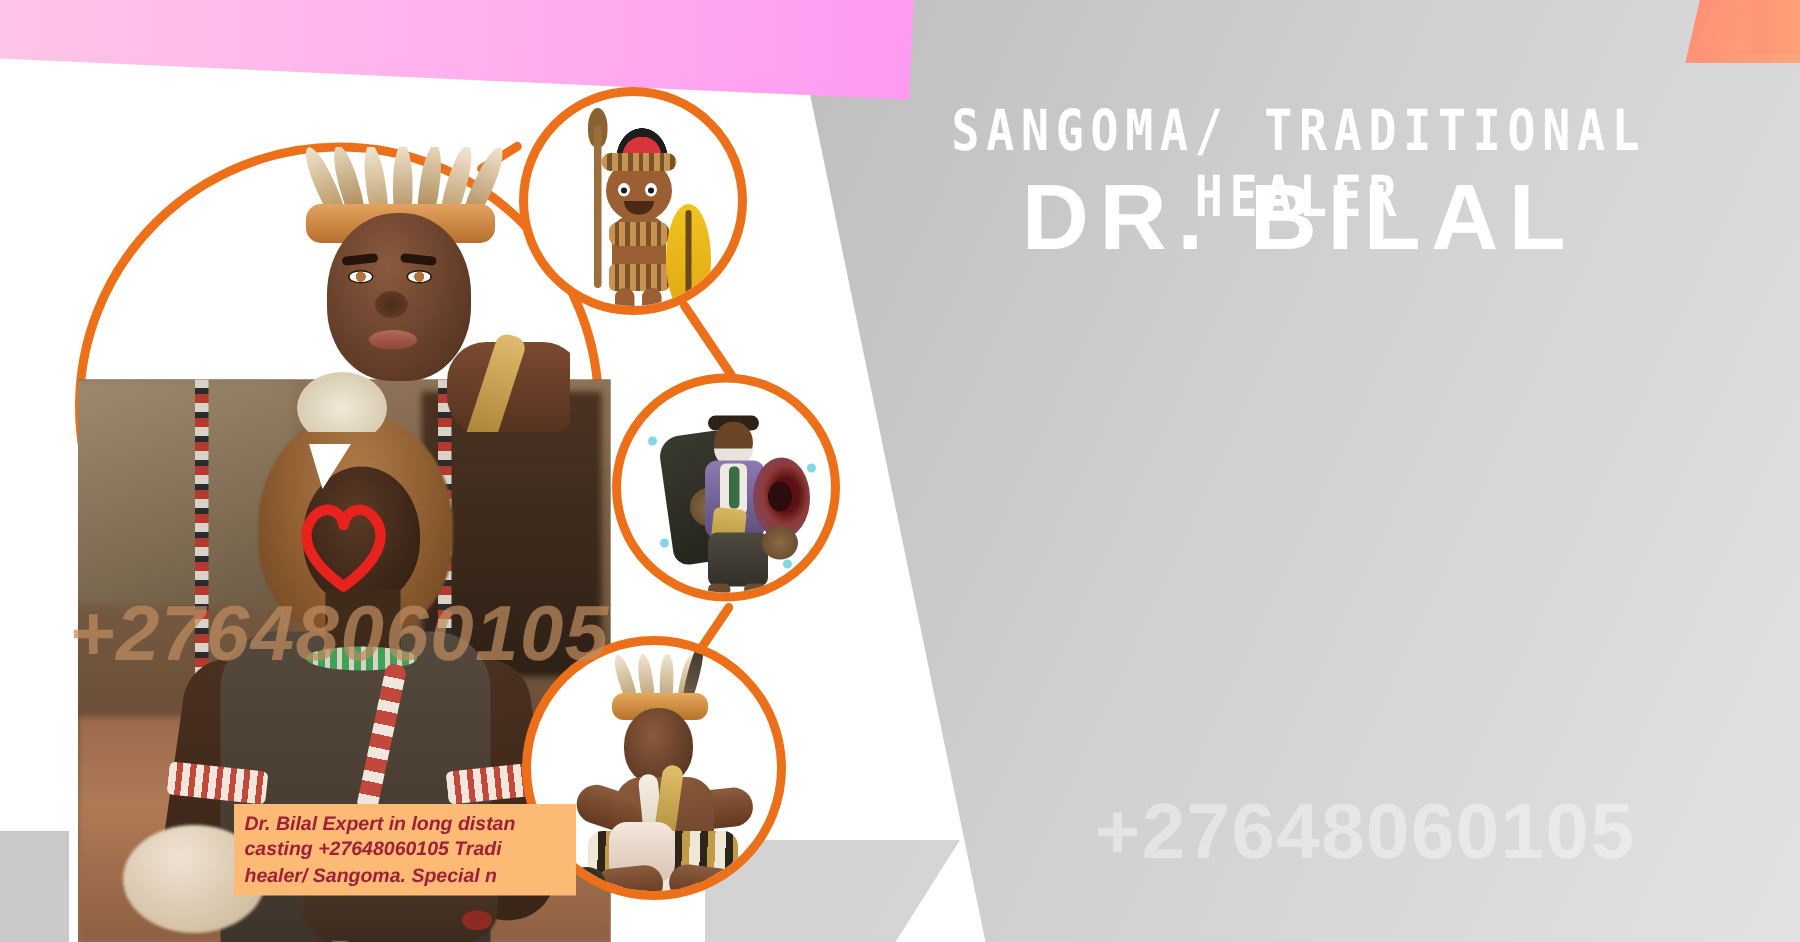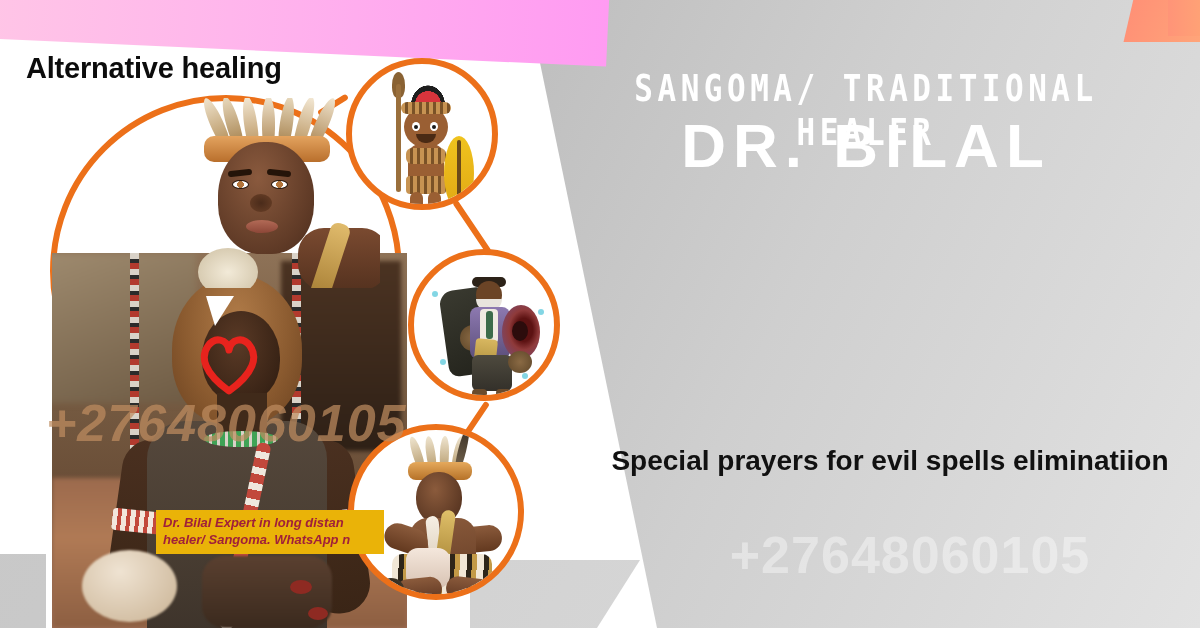--- a/index.html
+++ b/index.html
@@ -109,22 +109,22 @@
     border-left:9px solid transparent; border-right:19px solid transparent;
     border-top:30px solid #fff;
   }
   .bubble-txt{
     font-size:15px; font-weight:700; font-style:italic; color:#8bbf1f;
     line-height:1.15; text-align:center; width:74px;
   }
 
   
   .caption{
-    position:absolute; left:156px; top:510px; width:228px; z-index:18;
-    background:#eab308; padding:4px 6px 5px 7px;
+    position:absolute; left:156px; top:536px; width:228px; z-index:18;
+    background:#fdba74; padding:4px 6px 5px 7px;
   }
   .caption p{
     font-size:13px; font-weight:700; font-style:italic; color:#a0203a;
     line-height:1.33; white-space:nowrap; overflow:hidden;
   }
 
   
   .big-ring{
     position:absolute; left:50px; top:95px; width:352px; height:352px; z-index:10;
     border:6px solid #ec7019; border-radius:50%;
@@ -279,21 +279,20 @@
 <div class="stage">
 
   <div class="grey-wedge"></div>
   <div class="grey-wedge2"></div>
   <div class="grey-panel"></div>
 
   <div class="band-pink"></div>
   <div class="band-orange-slant"></div>
   <div class="band-orange"></div>
 
-  <div class="alt-heal">Alternative healing</div>
 
   <div class="big-ring"></div>
 
   <div class="conn conn3"></div>
   <div class="conn conn1"></div>
   <div class="conn conn2"></div>
 
   <div class="warrior-illu">
     <div class="wi-feather" style="left:40px;background:linear-gradient(180deg,#efe3cd,#b08a52);transform:rotate(-24deg);"></div>
     <div class="wi-feather" style="left:56px;background:linear-gradient(180deg,#e8d9bd,#a07a44);transform:rotate(-16deg);"></div>
@@ -341,21 +340,22 @@
   <svg class="heart" viewBox="0 0 66 62">
     <path d="M33 58 C8 40 4 24 12 13 C19 3 31 6 33 17 C35 6 47 3 54 13 C62 24 58 40 33 58 Z" fill="none" stroke="#e8231d" stroke-width="7" stroke-linejoin="round"></path>
   </svg>
 
   <div class="wm-photo">+27648060105</div>
 
   <div class="bubble-tail"></div>
 
   <div class="caption">
     <p>Dr. Bilal Expert in long distan</p>
-    <p>healer/ Sangoma. WhatsApp n</p>
+    <p>casting +27648060105 Tradi</p>
+    <p>healer/ Sangoma. Special n</p>
   </div>
 
   <div class="c-top">
     <div class="z-tip"></div>
     <div class="z-spear"></div>
     <div class="z-plume"></div>
     <div class="z-plume-r"></div>
     <div class="z-head"></div>
     <div class="z-hairband"></div>
     <div class="z-eyeL"></div>
@@ -410,16 +410,15 @@
     <div class="b-armL"></div>
     <div class="b-skirt"></div>
     <div class="b-wrap"></div>
     <div class="b-legL"></div>
     <div class="b-legR"></div>
     <div class="b-tuft"></div>
   </div>
 
   <div class="r-kicker">SANGOMA/ TRADITIONAL HEALER</div>
   <div class="r-name">DR. BILAL</div>
-  <div class="r-black">Special prayers for  evil spells eliminatiion</div>
   <div class="r-wm">+27648060105</div>
 
 </div>
 
 </body></html>

